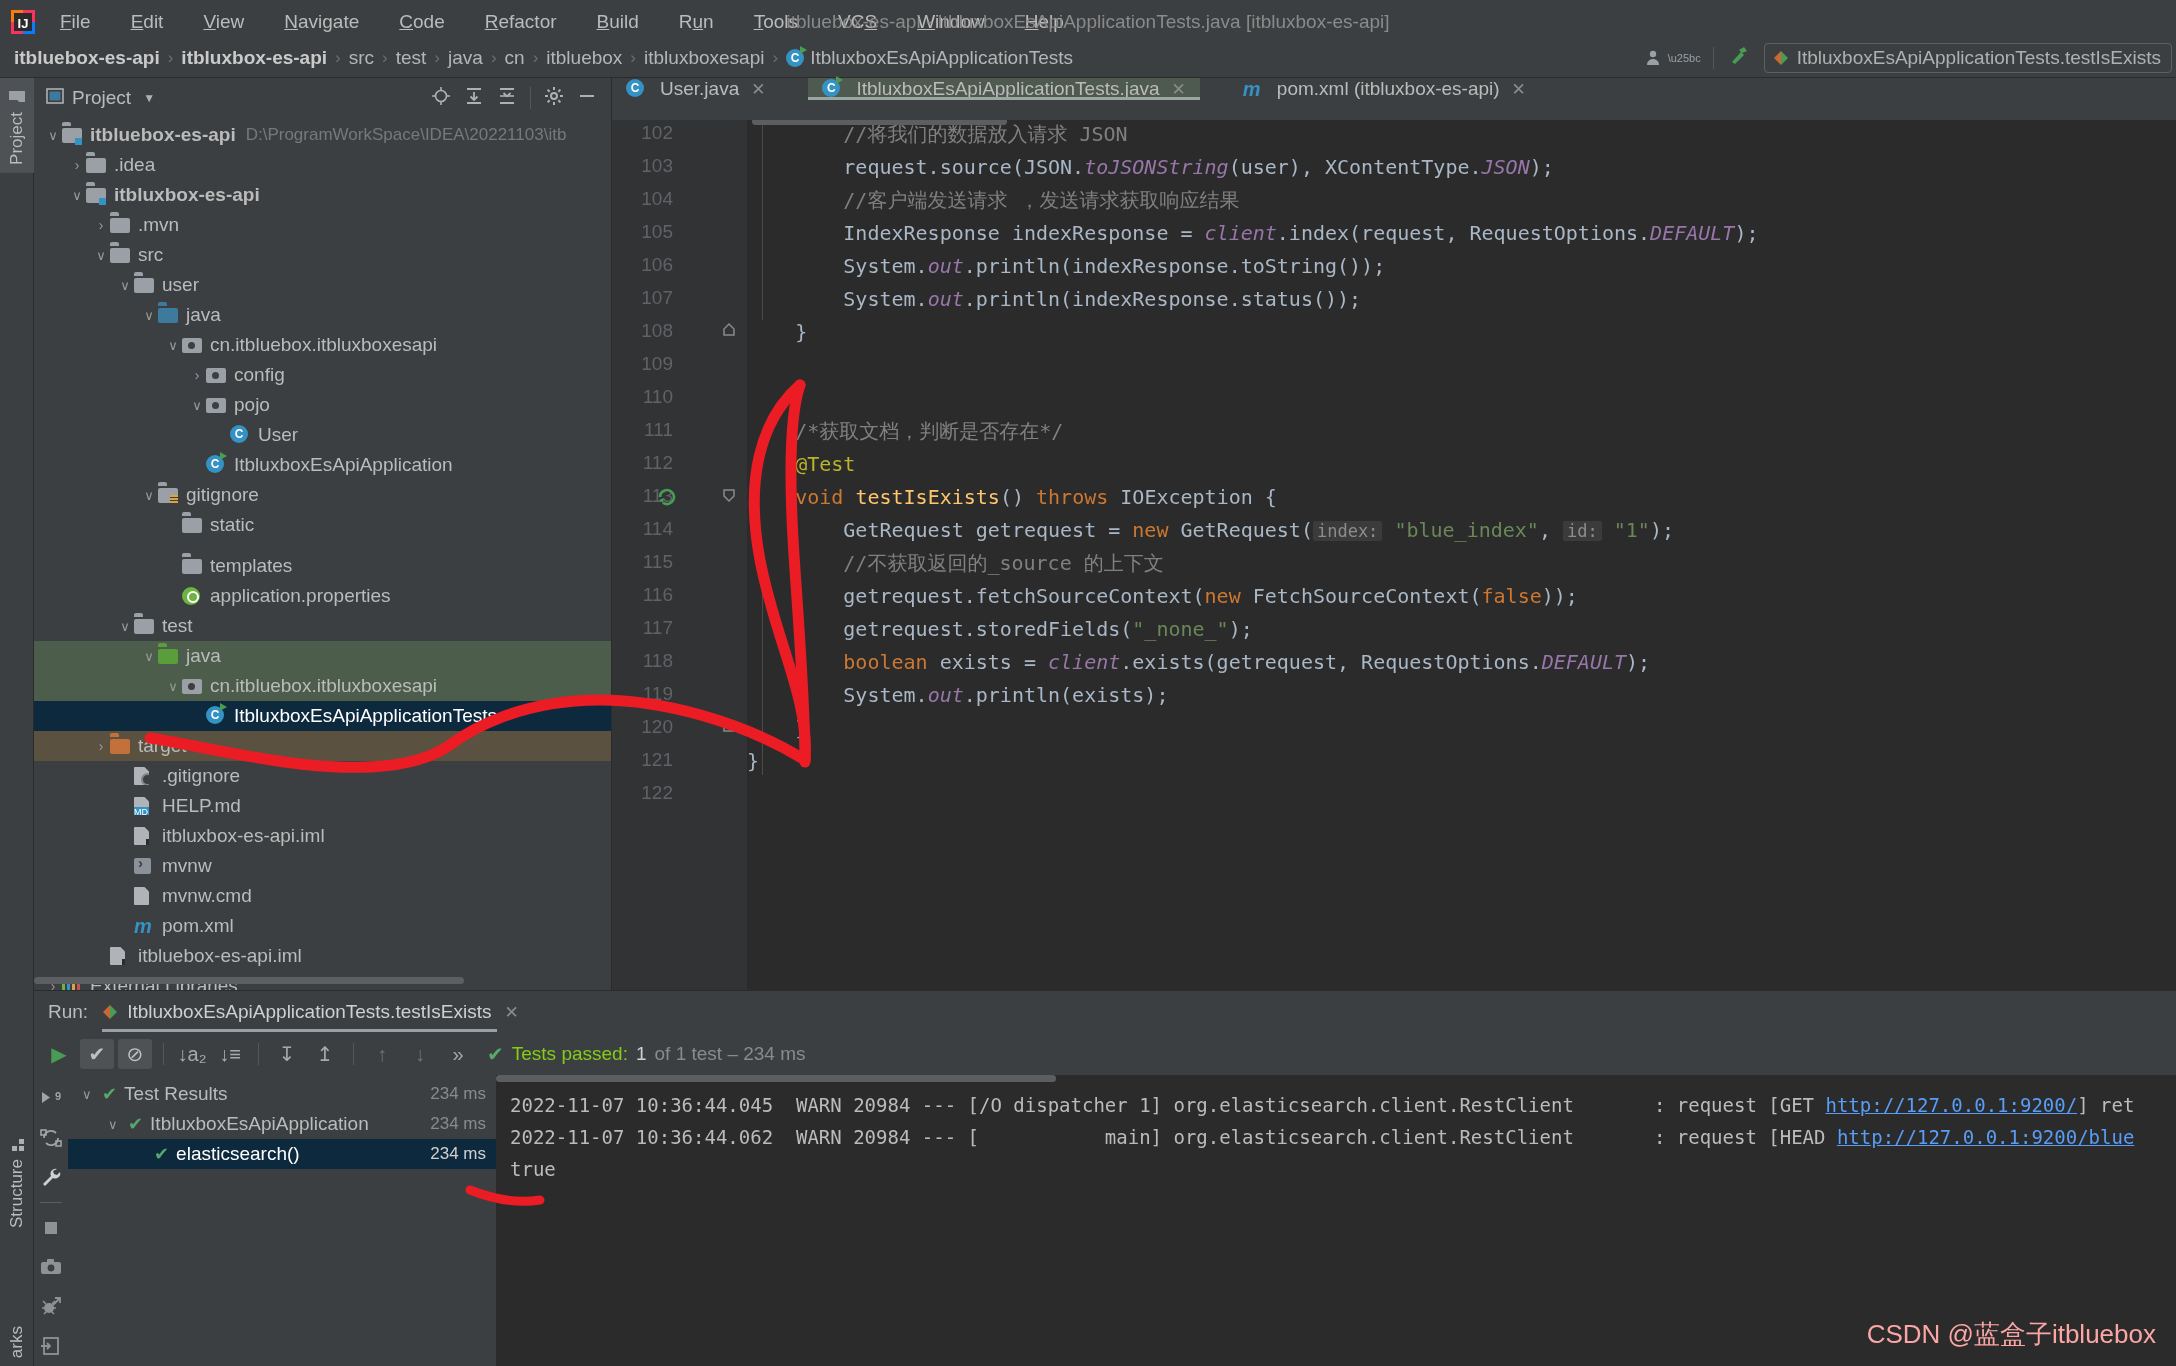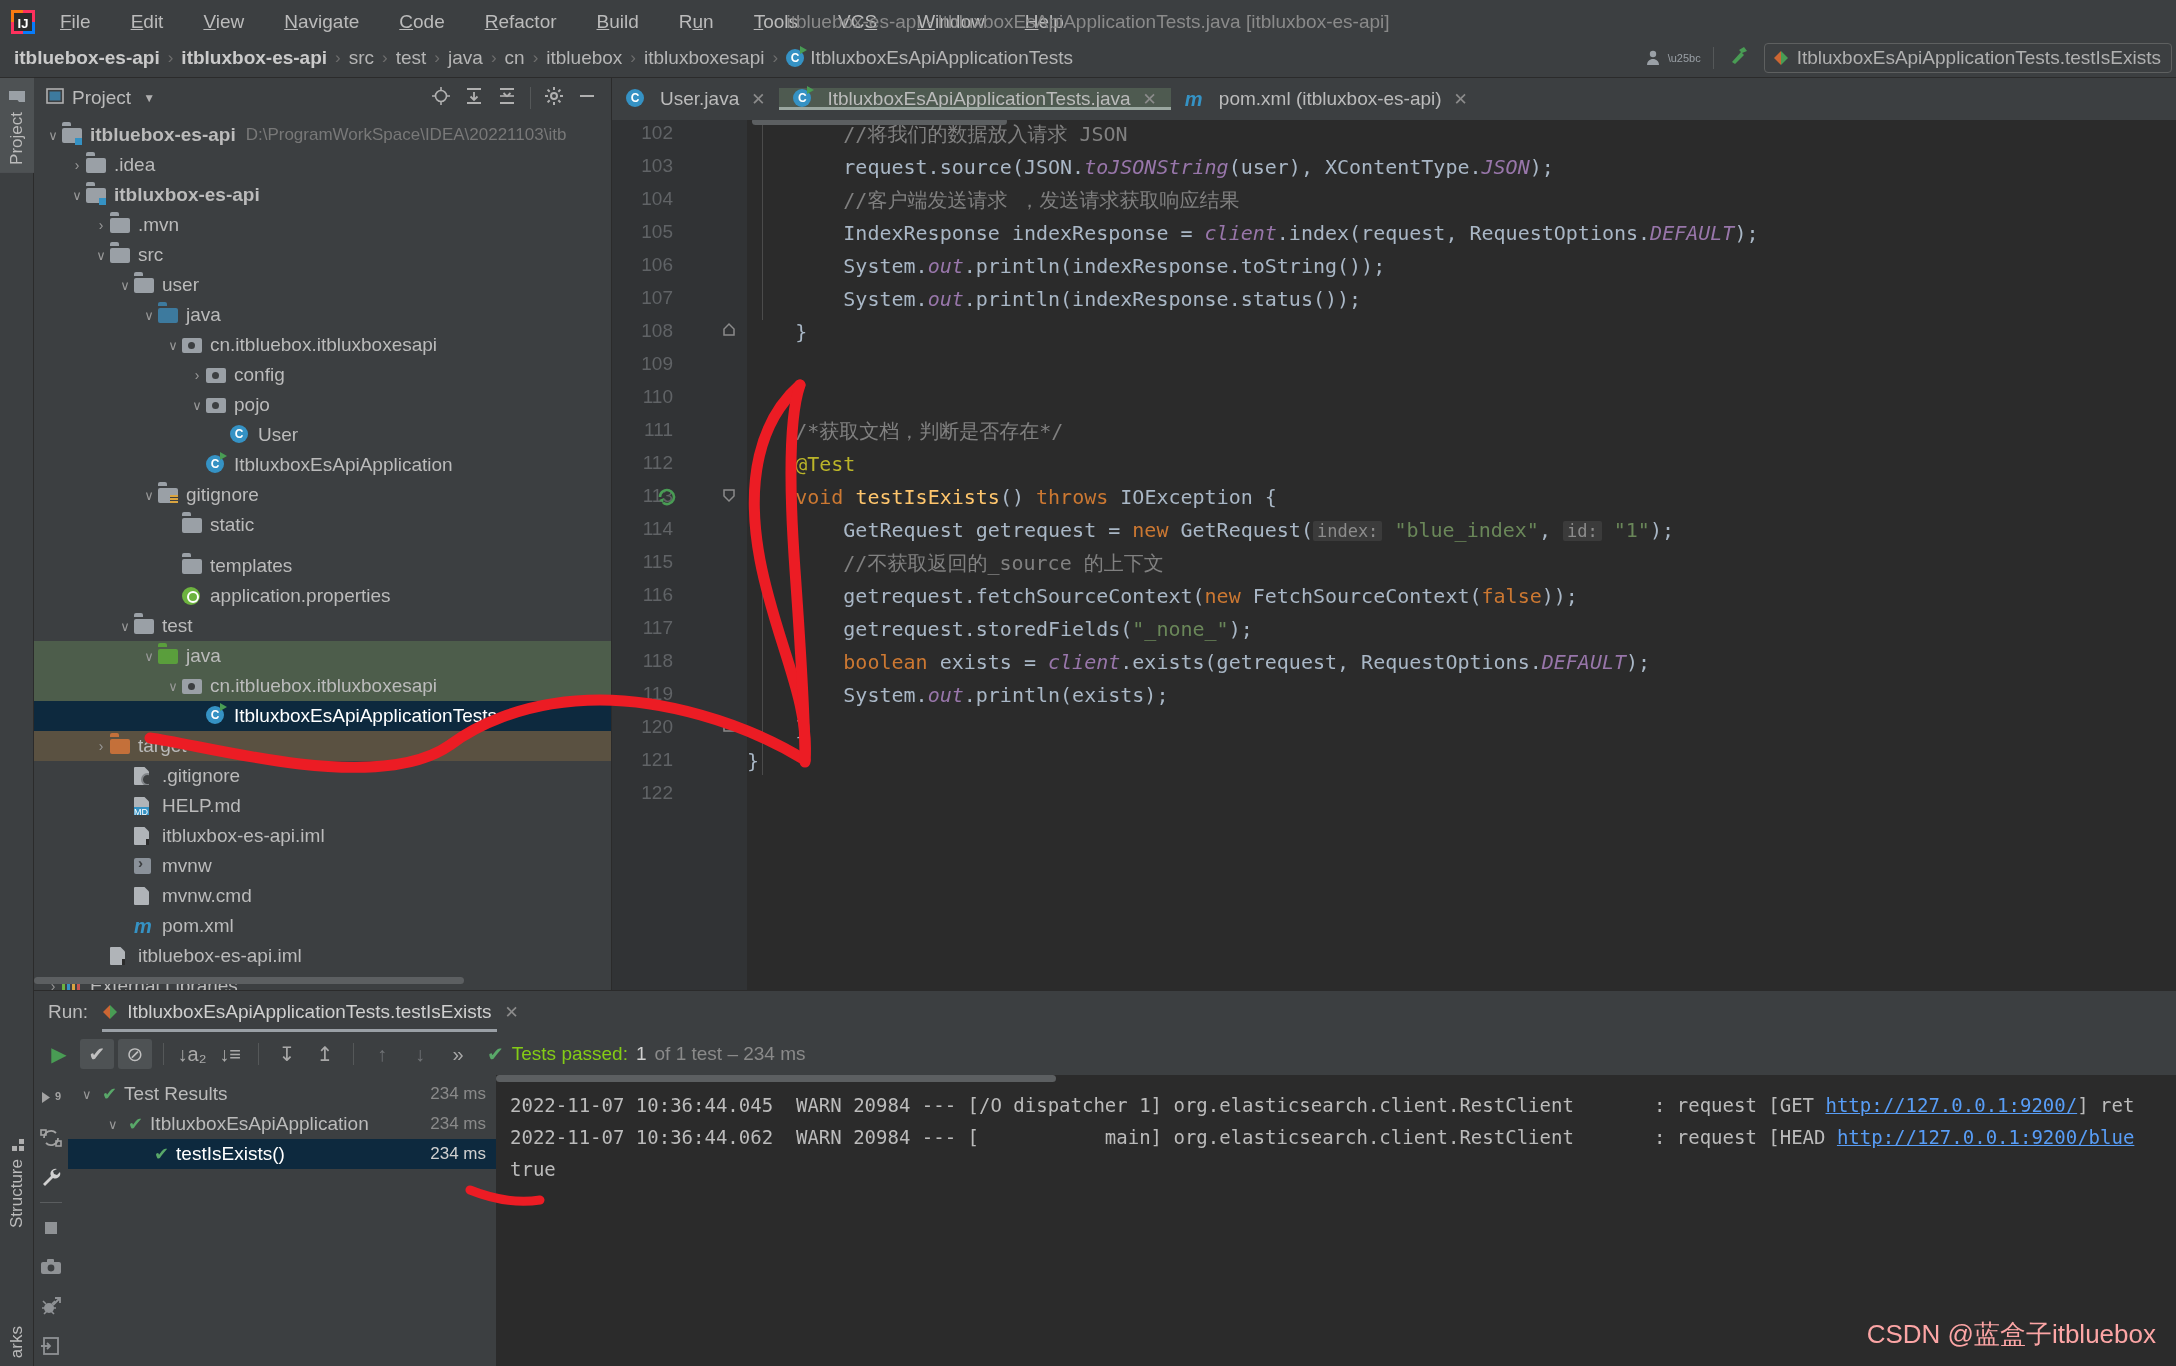--- a/index.html
+++ b/index.html
@@ -117,21 +117,21 @@
   .fgsh::after{content:"›";position:absolute;left:4px;top:-2px;color:#3c3f41;font-size:15px;font-weight:bold;}
   .mico{color:#3592c4;font-style:italic;font-weight:bold;font-size:20px;line-height:20px;}
   .springico{width:18px;height:18px;border-radius:50%;background:#6db33f;margin-top:1px;}
   .springico::after{content:"";position:absolute;left:5px;top:5px;width:8px;height:8px;border:2px solid #fff;border-radius:50%;}
   .libico{background:linear-gradient(90deg,#6db33f 0 3px,#3c3f41 3px 5px,#3592c4 5px 8px,#3c3f41 8px 10px,#d9a441 10px 13px,#3c3f41 13px 15px,#c75450 15px 18px);
      height:16px;margin-top:2px;width:18px;}
   #proj-scroll { position:absolute; left:0; bottom:6px; width:430px; height:7px; background:#5c5f61; border-radius:4px;}
 
   
   #editor { position:absolute; left:612px; top:78px; right:0; height:912px; background:#2b2b2b; }
-  #tabs { height:42px; display:flex; align-items:center; background:#3c3f41; }
+  #tabs { height:42px; display:flex; align-items:flex-start; background:#3c3f41;gap:29px; }
   .tab {
     display:flex; align-items:center; gap:8px; padding:0 14px;
     font-size:19px; color:#bbbbbb; position:relative; white-space:nowrap;
   }
   .tab.active { background:#4e5a50; }
   .tab.active::after{content:"";position:absolute;left:0;right:0;bottom:0;height:3px;background:#9aa7a0;}
   .tabx { color:#8b8b8b; font-size:17px; margin-left:4px;}
   #codearea { position:absolute; left:0; top:42px; right:0; bottom:0; background:#2b2b2b; overflow:hidden;}
   #gutter { position:absolute; left:0; top:0; width:135px; bottom:0; background:#313335;}
   .ln { position:absolute; right:74px; font-size:19px; color:#606366; text-align:right; width:60px;}
@@ -716,21 +716,21 @@
         </div>
         <div class="trow" style="padding-left: 40px;">
           <span style="width: 20px; display: inline-block; color: rgb(154, 154, 154); font-size: 13px;">∨</span>
           <span class="chk">✔</span>
           <span>ItbluxboxEsApiApplication</span>
           <span class="tms">234 ms</span>
         </div>
         <div class="trow sel" style="padding-left: 66px;">
           <span style="width: 20px; display: inline-block; color: rgb(154, 154, 154); font-size: 13px;"></span>
           <span class="chk">✔</span>
-          <span>testIsExists()</span>
+          <span>elasticsearch()</span>
           <span class="tms">234 ms</span>
         </div>
       </div>
     <div id="console">
       <div id="console-scroll">
           <i></i>
         </div>
       <div id="console-lines" style="padding-top:4px;">
           <div class="conline mono"><span>2022-11-07 10:36:44.045  WARN 20984 --- [/O dispatcher 1] org.elasticsearch.client.RestClient       : request [GET </span><a href="#">http://127.0.0.1:9200/</a><span>] ret</span></div>
           <div class="conline mono"><span>2022-11-07 10:36:44.062  WARN 20984 --- [           main] org.elasticsearch.client.RestClient       : request [HEAD </span><a href="#">http://127.0.0.1:9200/blue</a></div>

